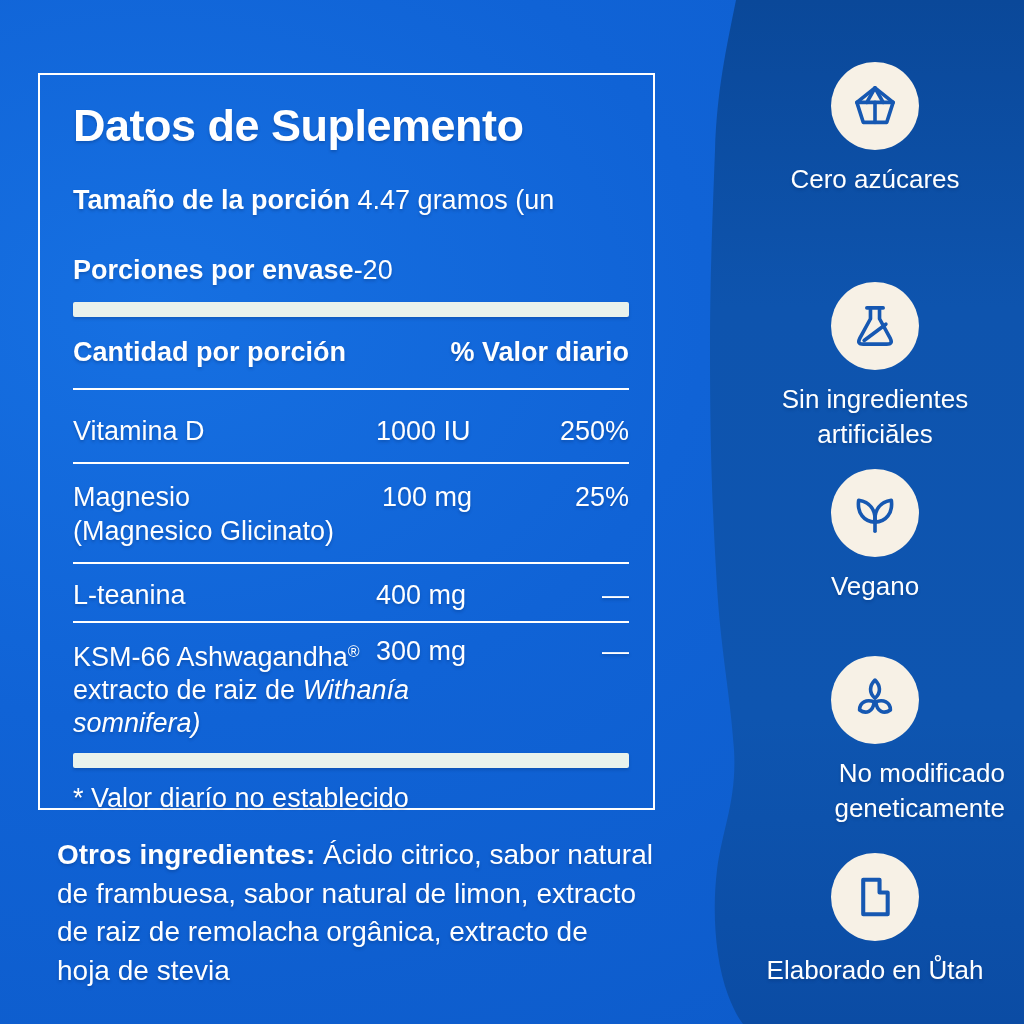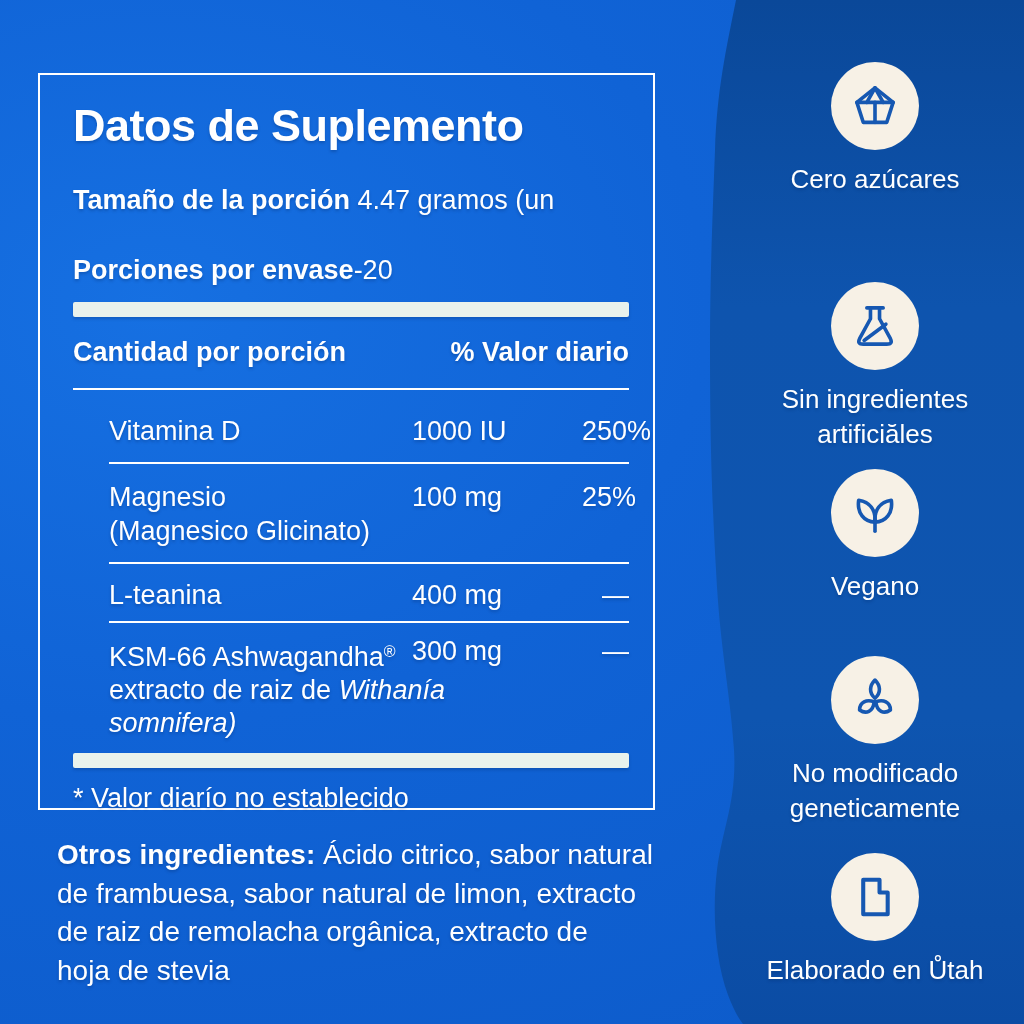--- a/index.html
+++ b/index.html
@@ -49,26 +49,25 @@
     padding-bottom: 17px;
     border-bottom: 2.5px solid #ffffff;
   }
 
   .row {
     display: grid;
     grid-template-columns: 303px 170px 1fr;
     align-items: start;
     font-size: 27px; line-height: 34px;
     border-bottom: 2.5px solid #ffffff;
-    margin-left: 36px;
   }
   .row .dv { text-align: right; }
   .row .nm div { white-space: nowrap; }
   .row-1 { padding: 24px 0 14px; }
-  .row-2 { padding: 16px 0 14px; }
+  .row-2 { padding: 16px 0 14px; gap: 6px; }
   .row-3 { padding: 14px 0 9px; }
   .row-4 { padding: 12px 0 13px; border-bottom: none; line-height: 33px; }
   .reg-mark { font-size: 16px; vertical-align: 9px; }
   .ital { font-style: italic; }
 
   .footnote { margin-top: 13px; font-size: 27px; line-height: 34px; }
 
   
   .other-ing {
     position: absolute;
@@ -90,21 +89,21 @@
     border-radius: 50%;
     display: flex; align-items: center; justify-content: center;
   }
   .feature .label {
     margin-top: 12px;
     font-size: 26px; line-height: 35px;
   }
   .f1 { top: 62px; }
   .f2 { top: 282px; text-align: center; }
   .f3 { top: 469px; }
-  .f4 { top: 656px; }
+  .f4 { top: 656px; text-align: right; }
   .f5 { top: 853px; }
   .icon-svg { stroke: #1658b2; fill: none; stroke-width: 4; stroke-linecap: round; stroke-linejoin: round; }
 </style>
 </head>
 <body>
 
 <svg id="band" viewBox="0 0 1024 1024">
   <defs>
     <linearGradient id="bandGrad" x1="0" y1="0" x2="0" y2="1">
       <stop offset="0" stop-color="#0a4899"></stop>

